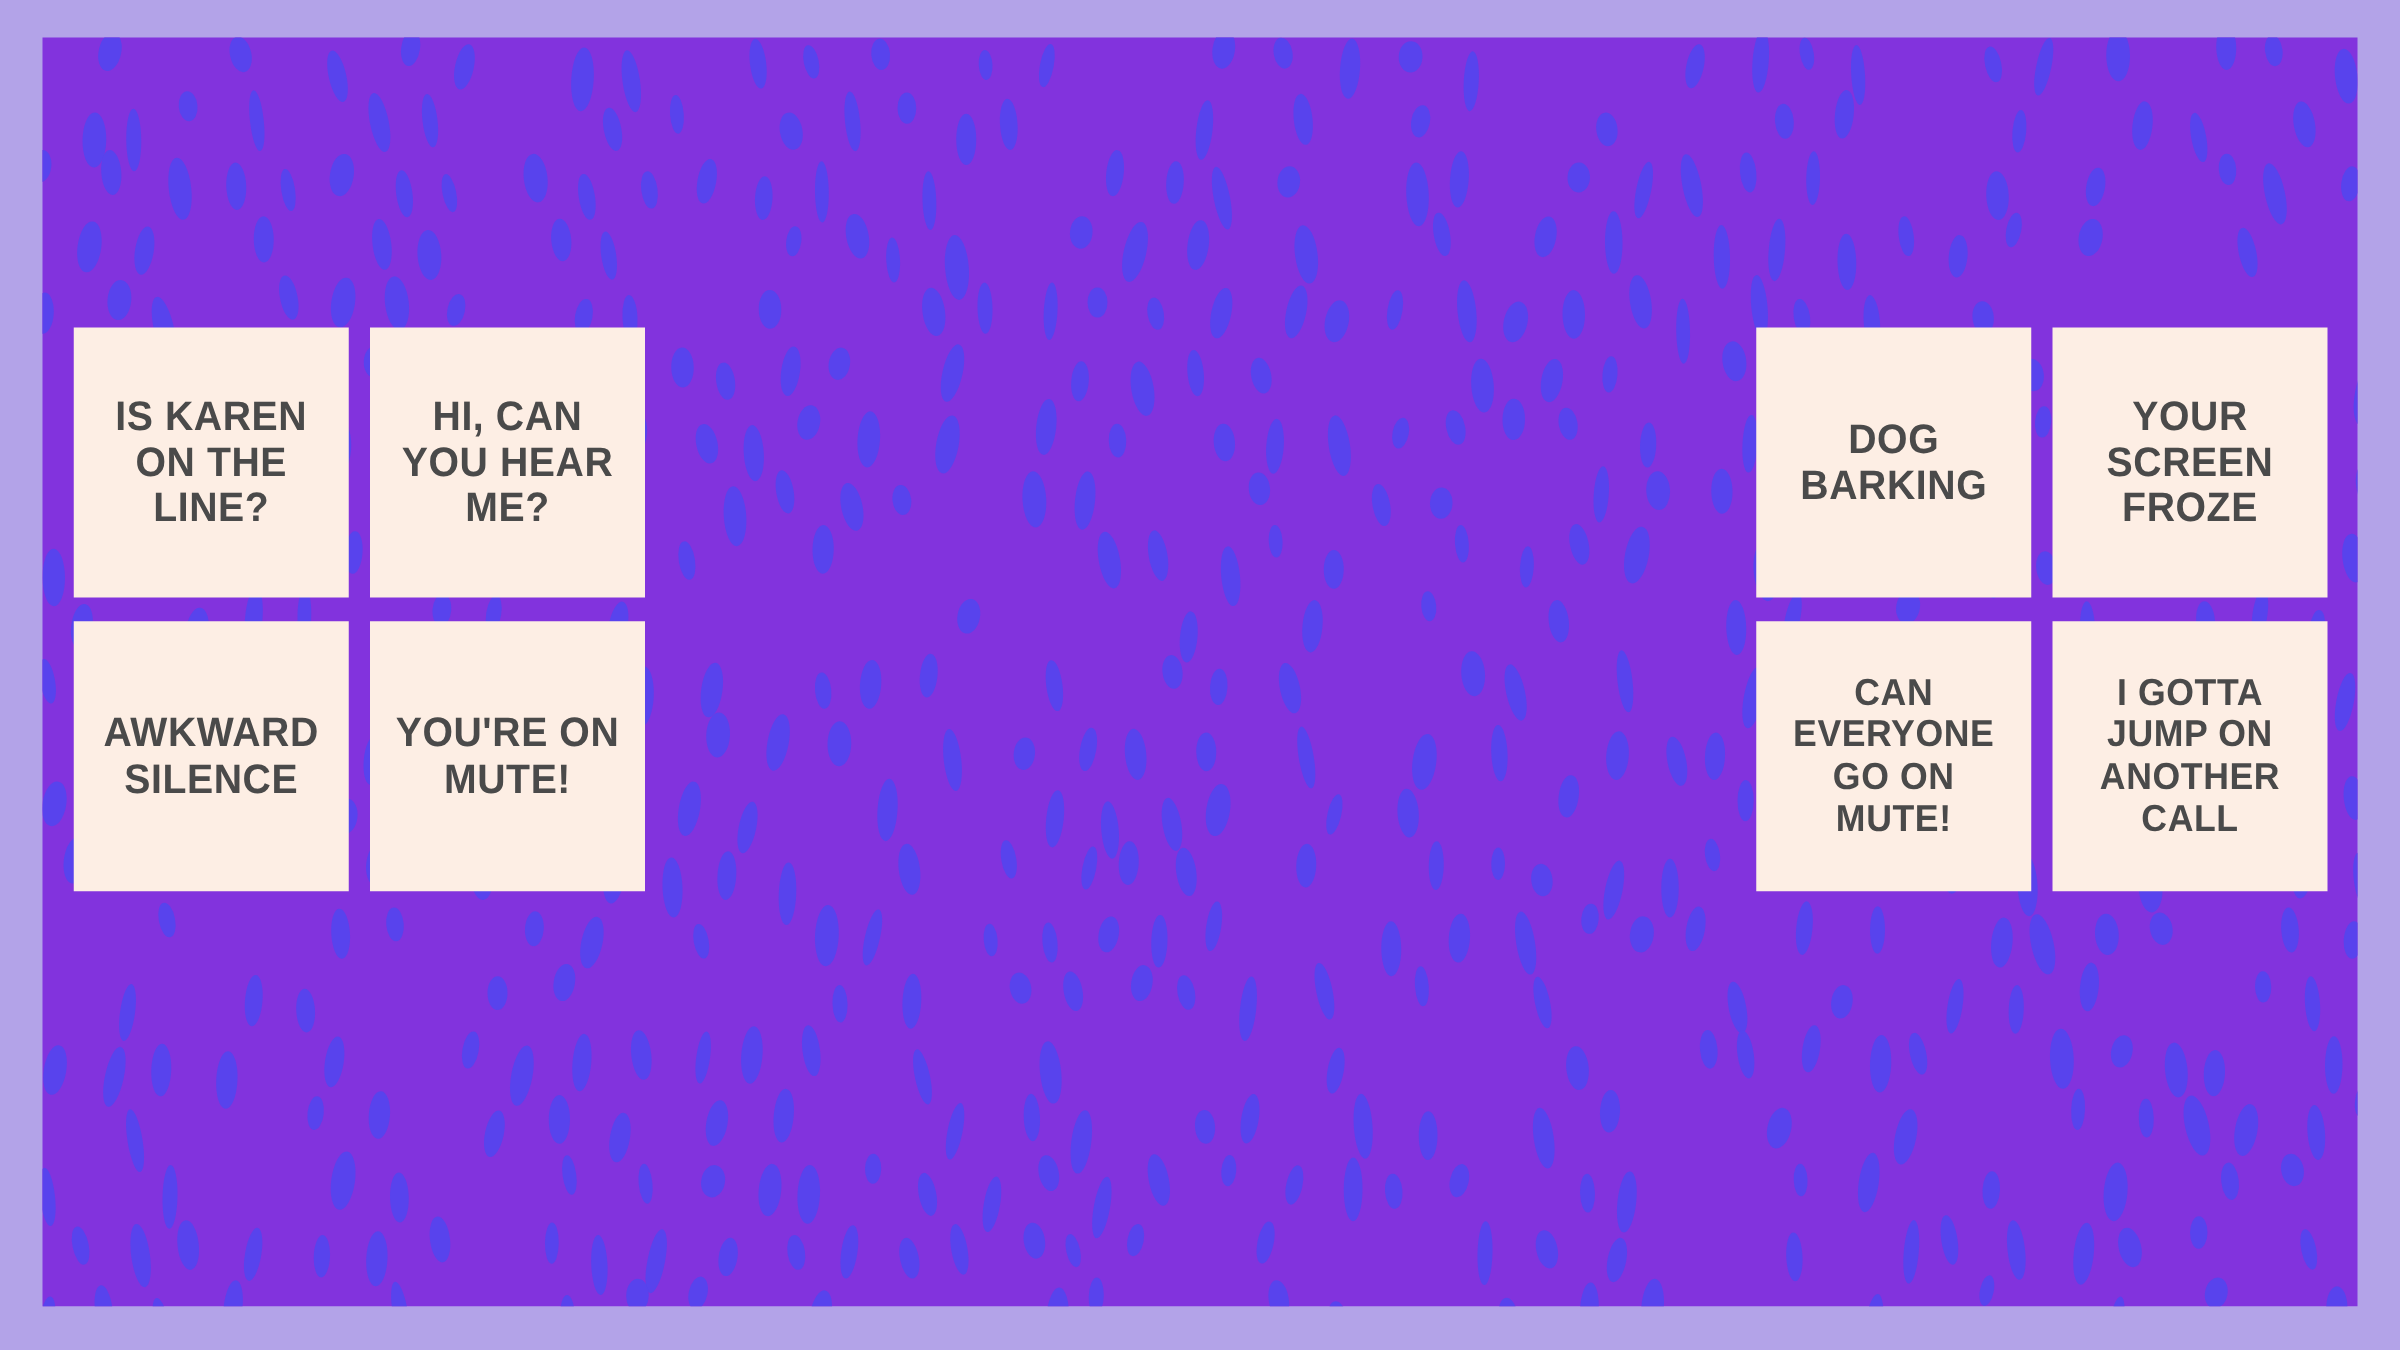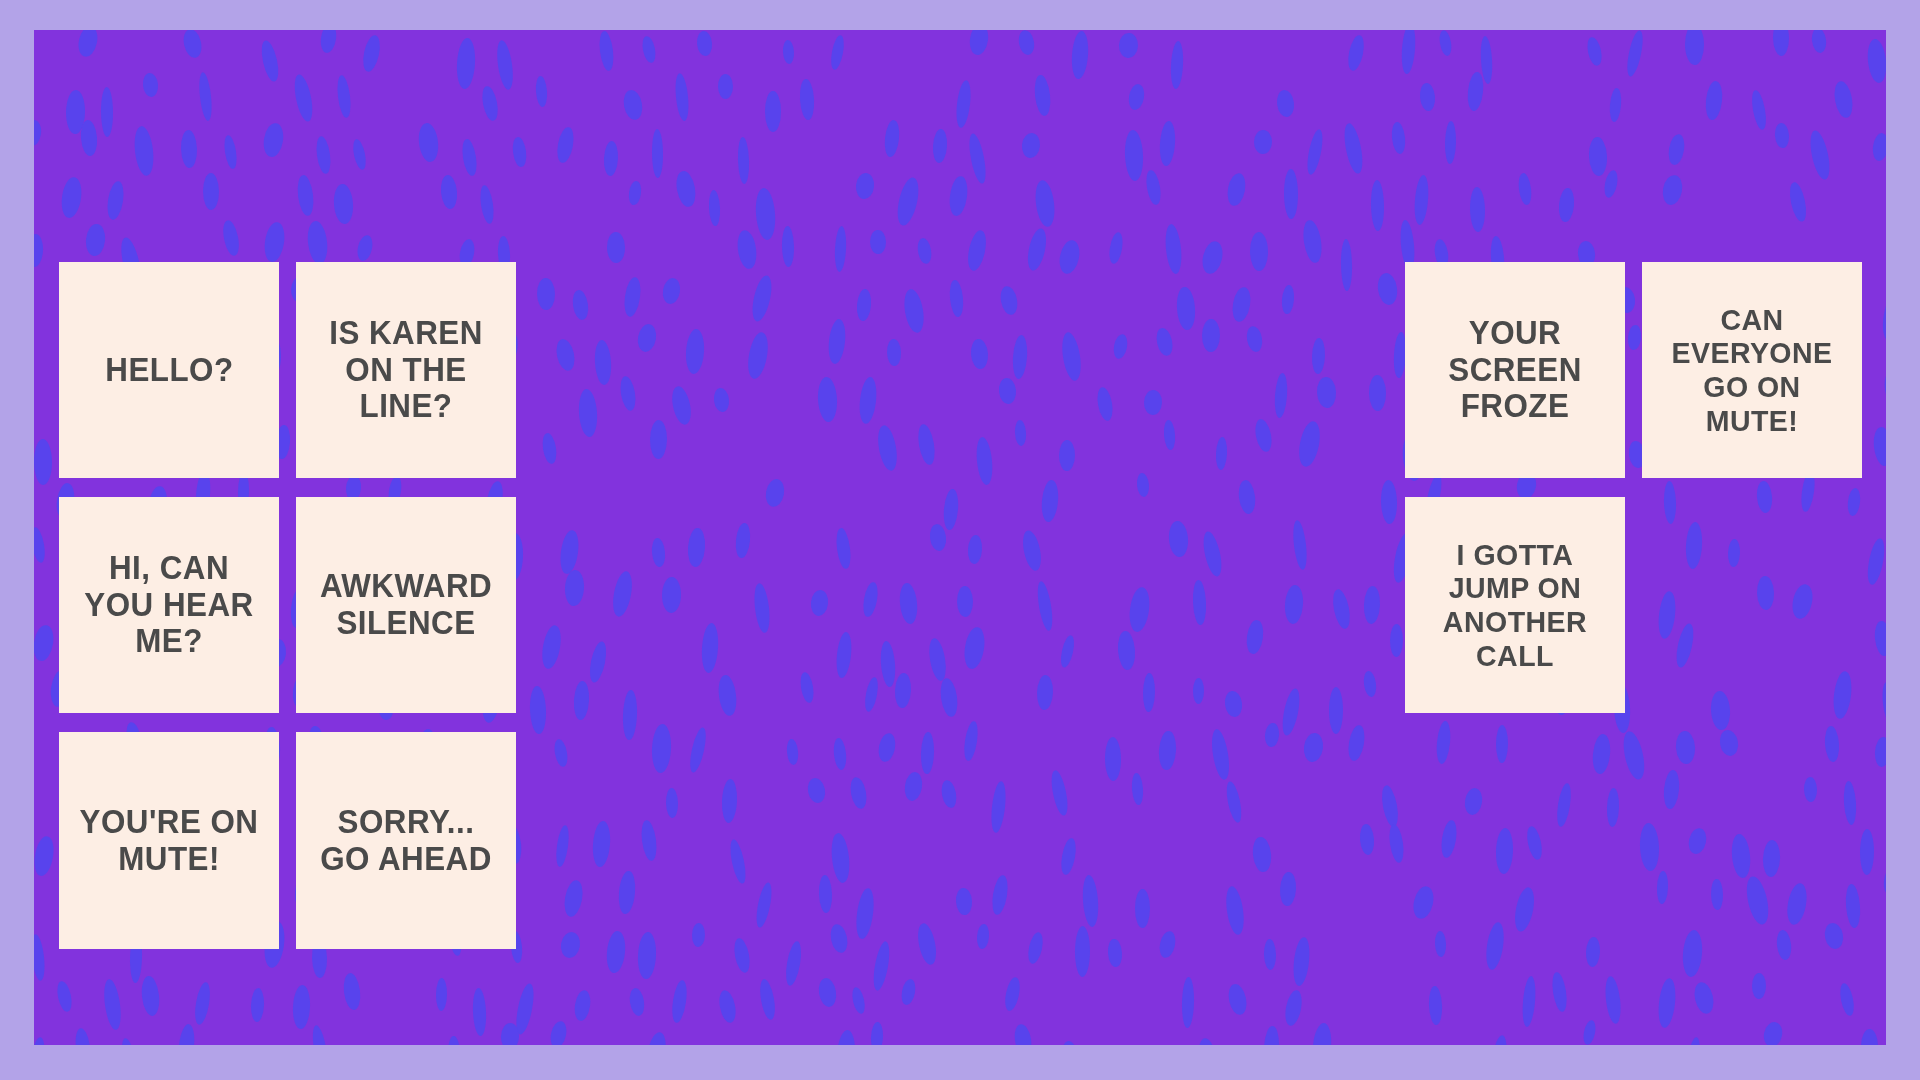--- a/index.html
+++ b/index.html
@@ -684,39 +684,36 @@
         <div class="dash" style="width: 13.8px; height: 51.6px; left: 1457.7px; top: 1005.2px; transform: rotate(7.5deg);"></div>
         <div class="dash" style="width: 11.2px; height: 25.1px; left: 1549.6px; top: 990.4px; transform: rotate(11.3deg);"></div>
         <div class="dash" style="width: 11.2px; height: 41.7px; left: 1654px; top: 1007.3px; transform: rotate(8.5deg);"></div>
         <div class="dash" style="width: 18.4px; height: 25.2px; left: 1729.6px; top: 992.4px; transform: rotate(12.2deg);"></div>
         <div class="dash" style="width: 17.4px; height: 35.4px; left: 1827.2px; top: 998.6px; transform: rotate(0.2deg);"></div>
       </div>
 
 
     <div class="grid-left">
         <div class="cell">
-          <div class="cell-text">HELLO?</div>
-        </div>
-        <div class="cell">
           <div class="cell-text">IS KAREN ON THE LINE?</div>
         </div>
         <div class="cell">
           <div class="cell-text">HI, CAN YOU HEAR ME?</div>
         </div>
         <div class="cell">
           <div class="cell-text">AWKWARD SILENCE</div>
         </div>
         <div class="cell">
           <div class="cell-text">YOU'RE ON MUTE!</div>
         </div>
-        <div class="cell">
-          <div class="cell-text">SORRY... GO AHEAD</div>
-        </div>
       </div>
     <div class="grid-right">
+        <div class="cell">
+          <div class="cell-text">DOG BARKING</div>
+        </div>
         <div class="cell">
           <div class="cell-text">YOUR SCREEN FROZE</div>
         </div>
         <div class="cell">
           <div class="cell-text sm">CAN EVERYONE GO ON MUTE!</div>
         </div>
         <div class="cell">
           <div class="cell-text sm">I GOTTA JUMP ON ANOTHER CALL</div>
         </div>
       </div>

